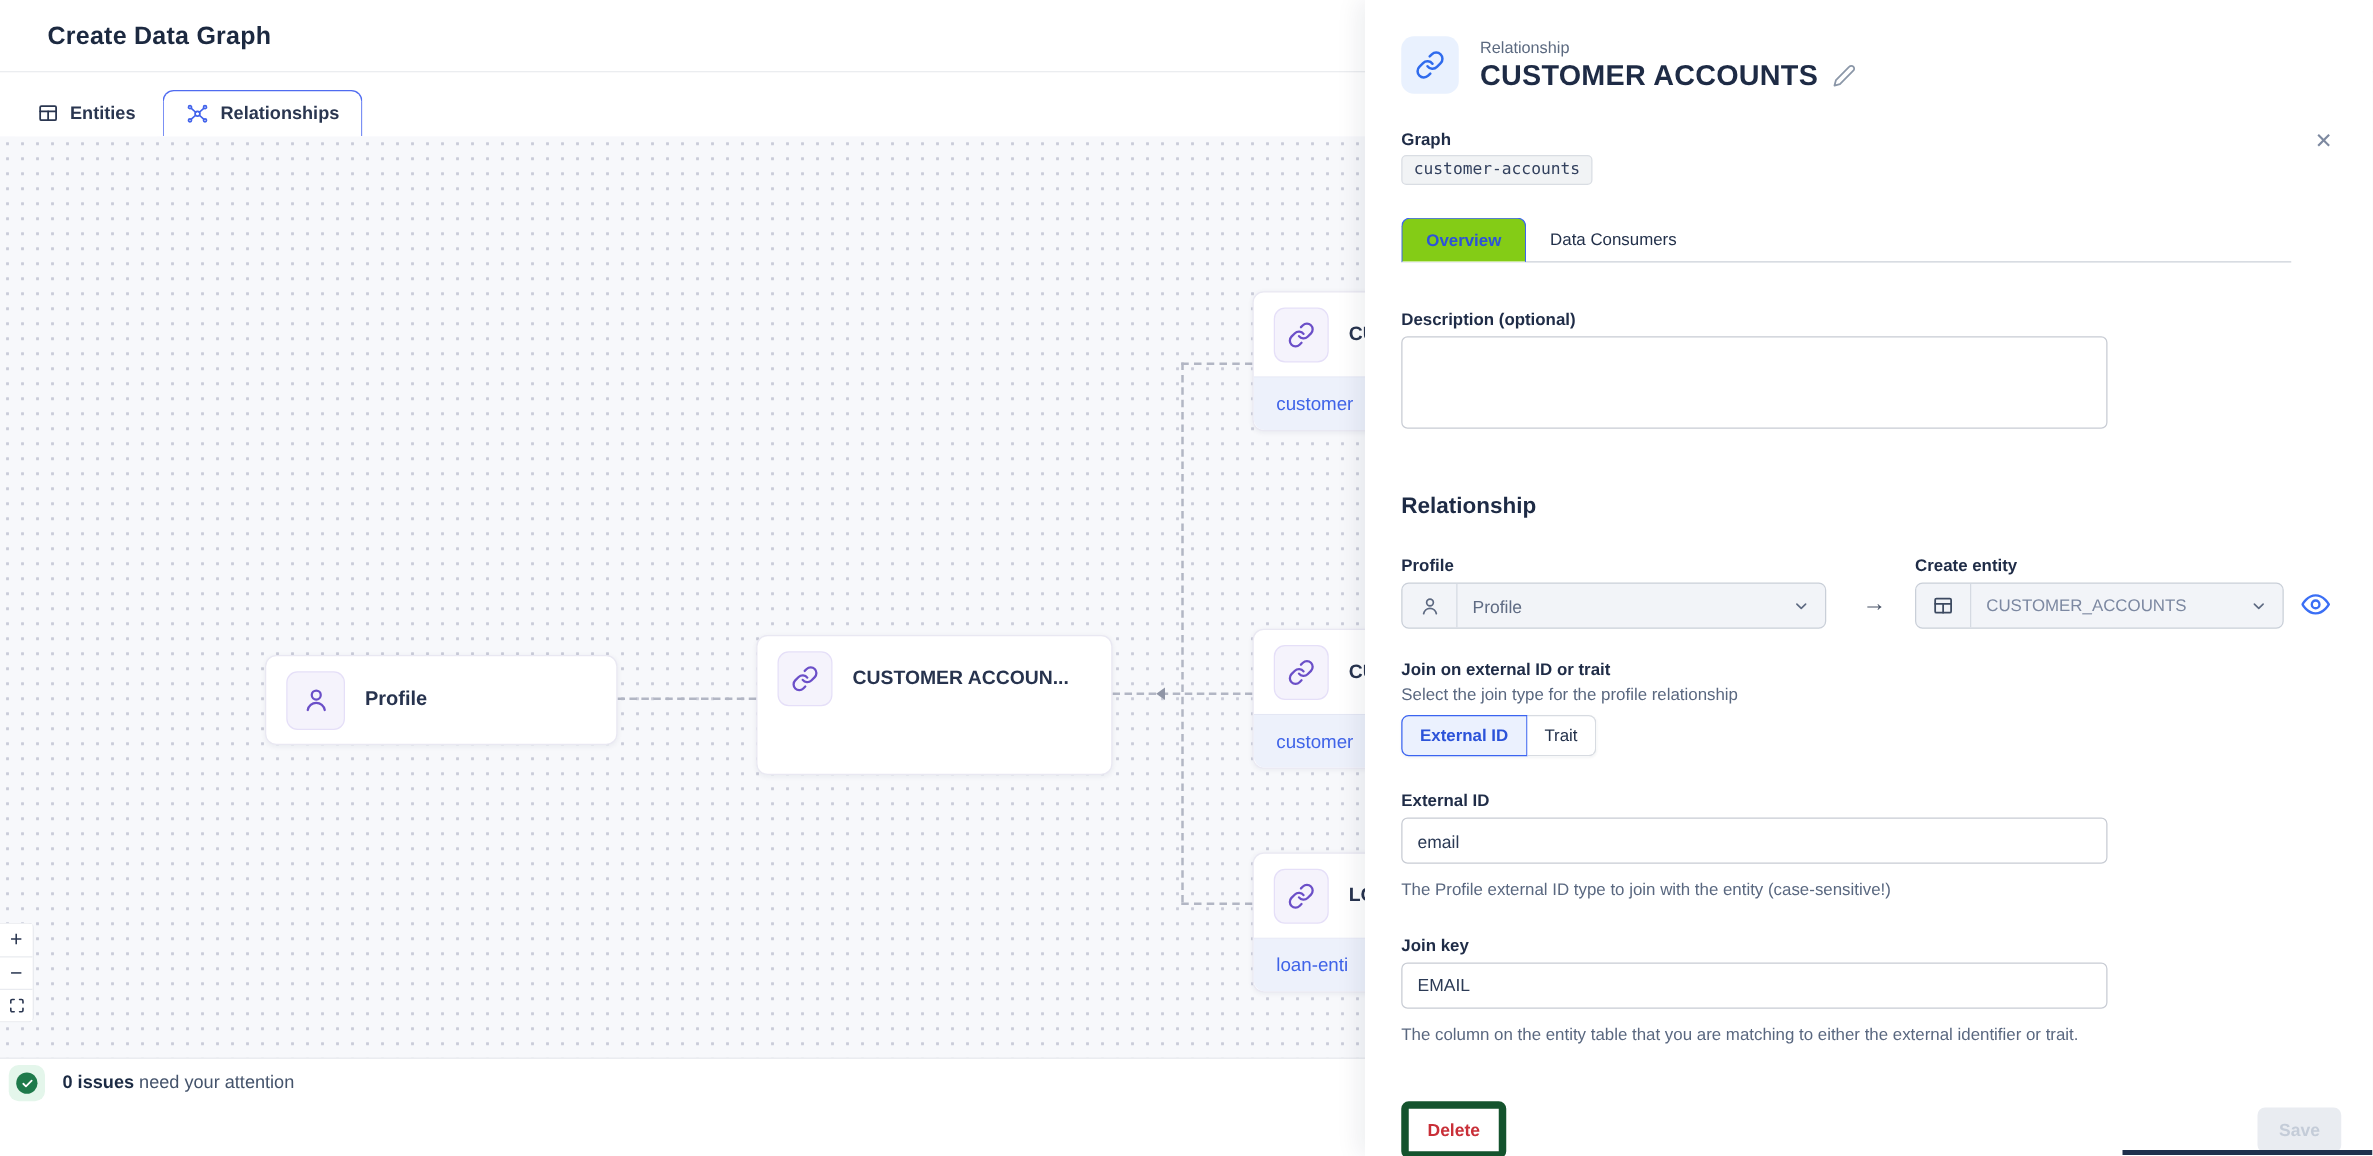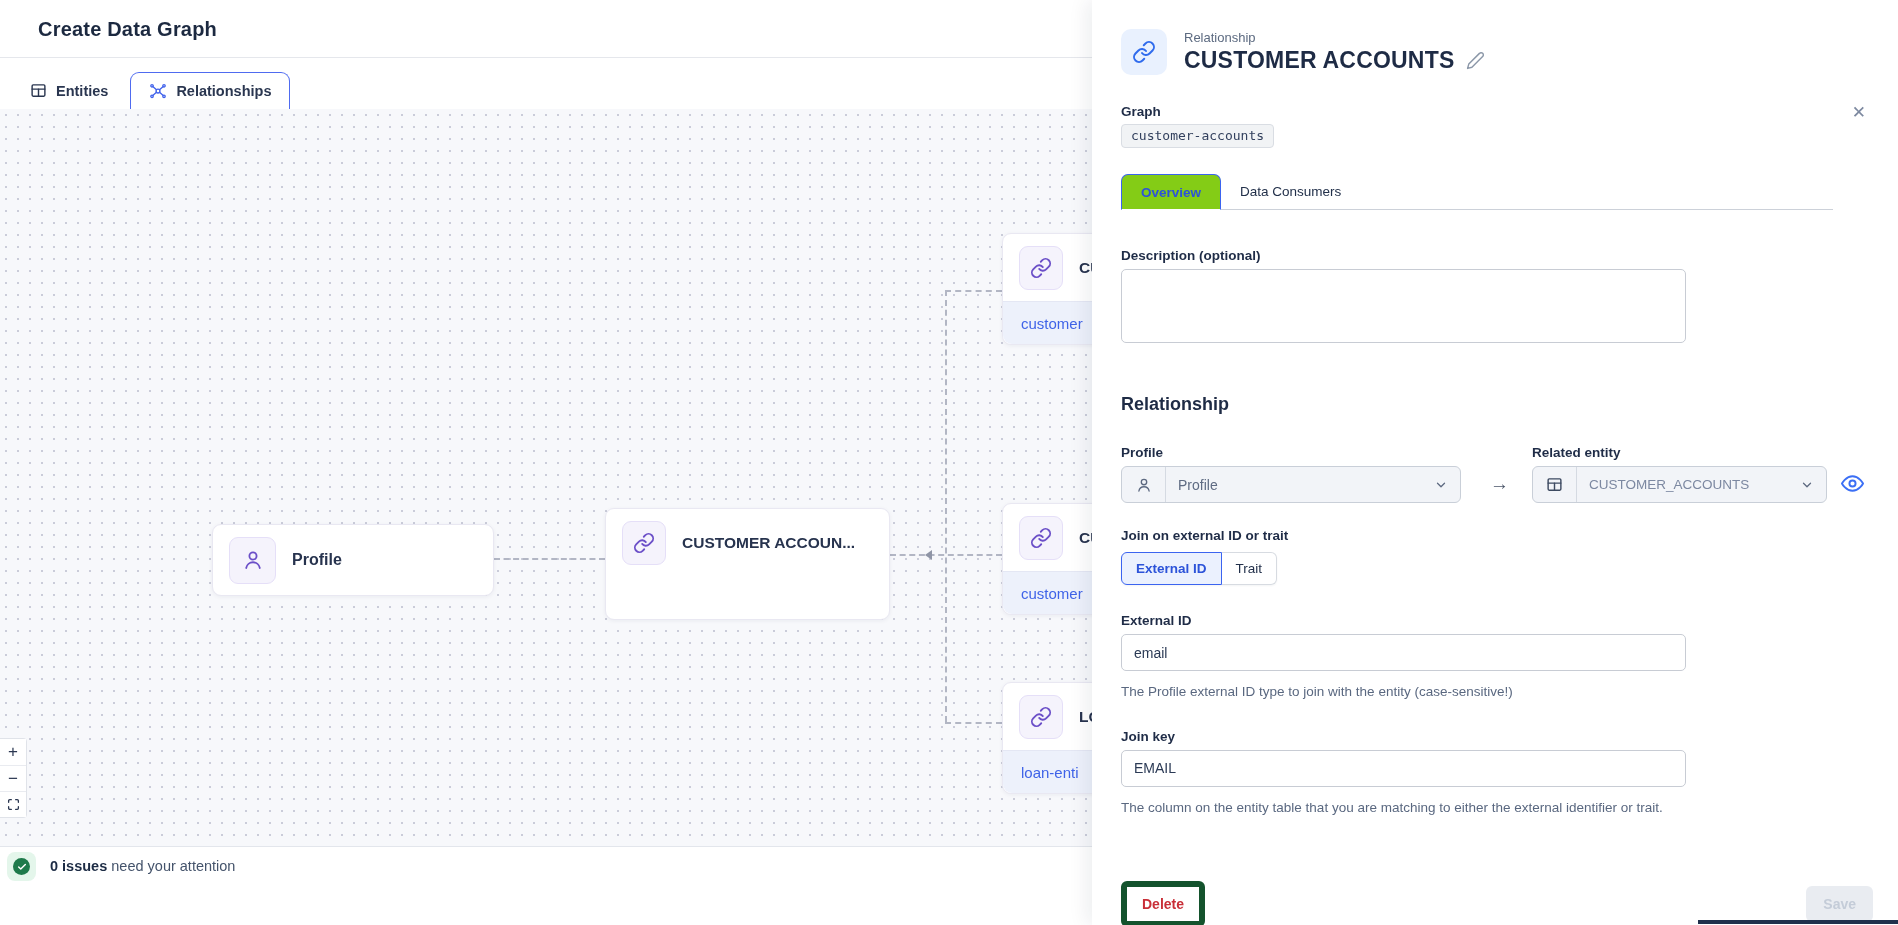--- a/index.html
+++ b/index.html
@@ -297,21 +297,21 @@
             <svg width="14" height="14" viewBox="0 0 24 24" stroke="#5d6981" stroke-width="2.2">
                 <polyline points="6 9 12 15 18 9"></polyline>
               </svg>
           </span>
         </div>
       </div>
 
       <span class="rel-arrow">→</span>
 
       <div class="fgroup">
-        <span class="field-label">Related entity</span>
+        <span class="field-label">Create entity</span>
         <div class="select sel-entity">
           <span class="icon-cell">
             <svg width="17" height="17" viewBox="0 0 24 24" stroke="#3d4a61" stroke-width="2">
               <rect x="3" y="4" width="18" height="16" rx="1.5"></rect>
                 <line x1="3" y1="10" x2="21" y2="10"></line>
                 <line x1="12" y1="10" x2="12" y2="20"></line>
             </svg>
           </span>
           <span class="sel-text">CUSTOMER_ACCOUNTS</span>
           <span class="chev">
@@ -324,20 +324,21 @@
 
       <span class="eye-btn">
         <svg width="23" height="23" viewBox="0 0 24 24" stroke="#3b6ff5" stroke-width="2">
           <path d="M1 12s4-7.5 11-7.5S23 12 23 12s-4 7.5-11 7.5S1 12 1 12z"></path>
             <circle cx="12" cy="12" r="3.2"></circle>
         </svg>
       </span>
     </div>
 
     <div class="field-label join-label">Join on external ID or trait</div>
+    <div class="help-text join-help">Select the join type for the profile relationship</div>
 
     <div class="segmented">
       <div class="seg selected">External ID</div>
       <div class="seg plain">Trait</div>
     </div>
 
     <label class="field-label input-label">External ID</label>
     <input class="text-input" type="text" value="email" style="">
     <div class="help-text input-help">The Profile external ID type to join with the entity (case-sensitive!)</div>
 

